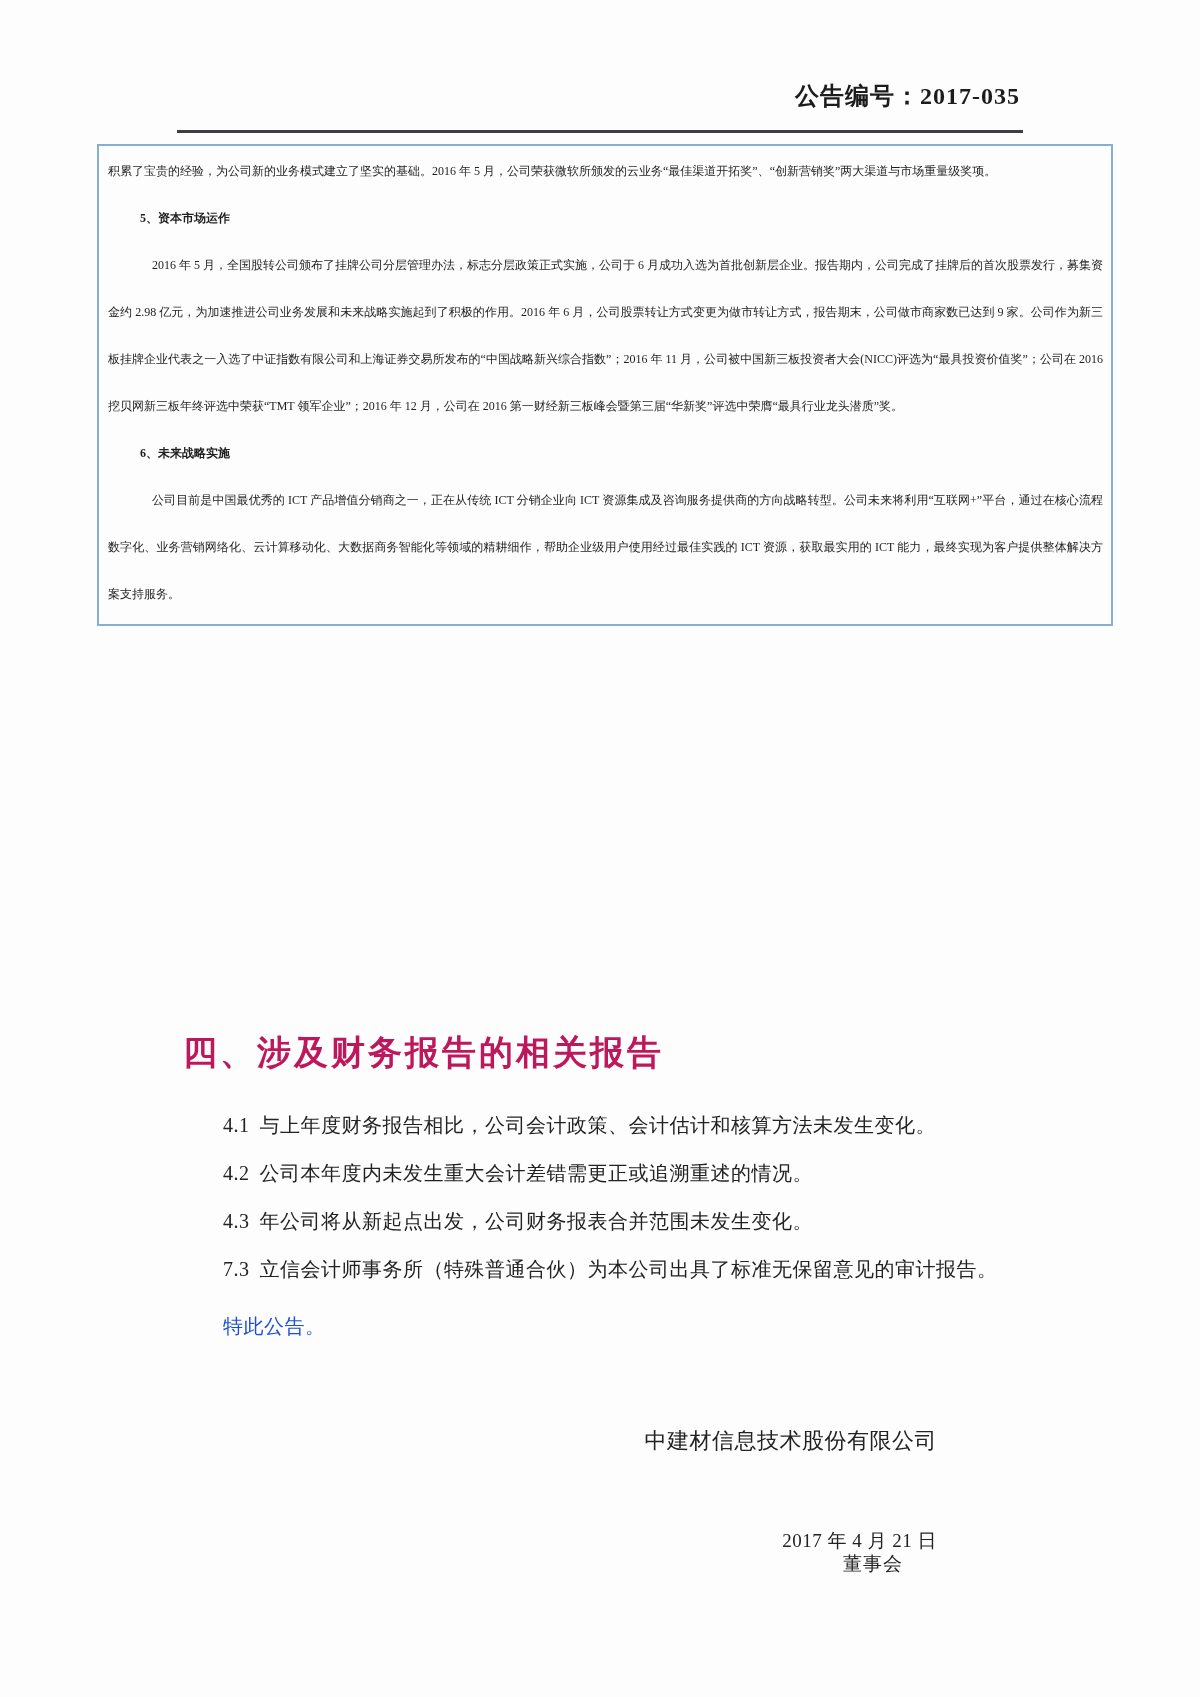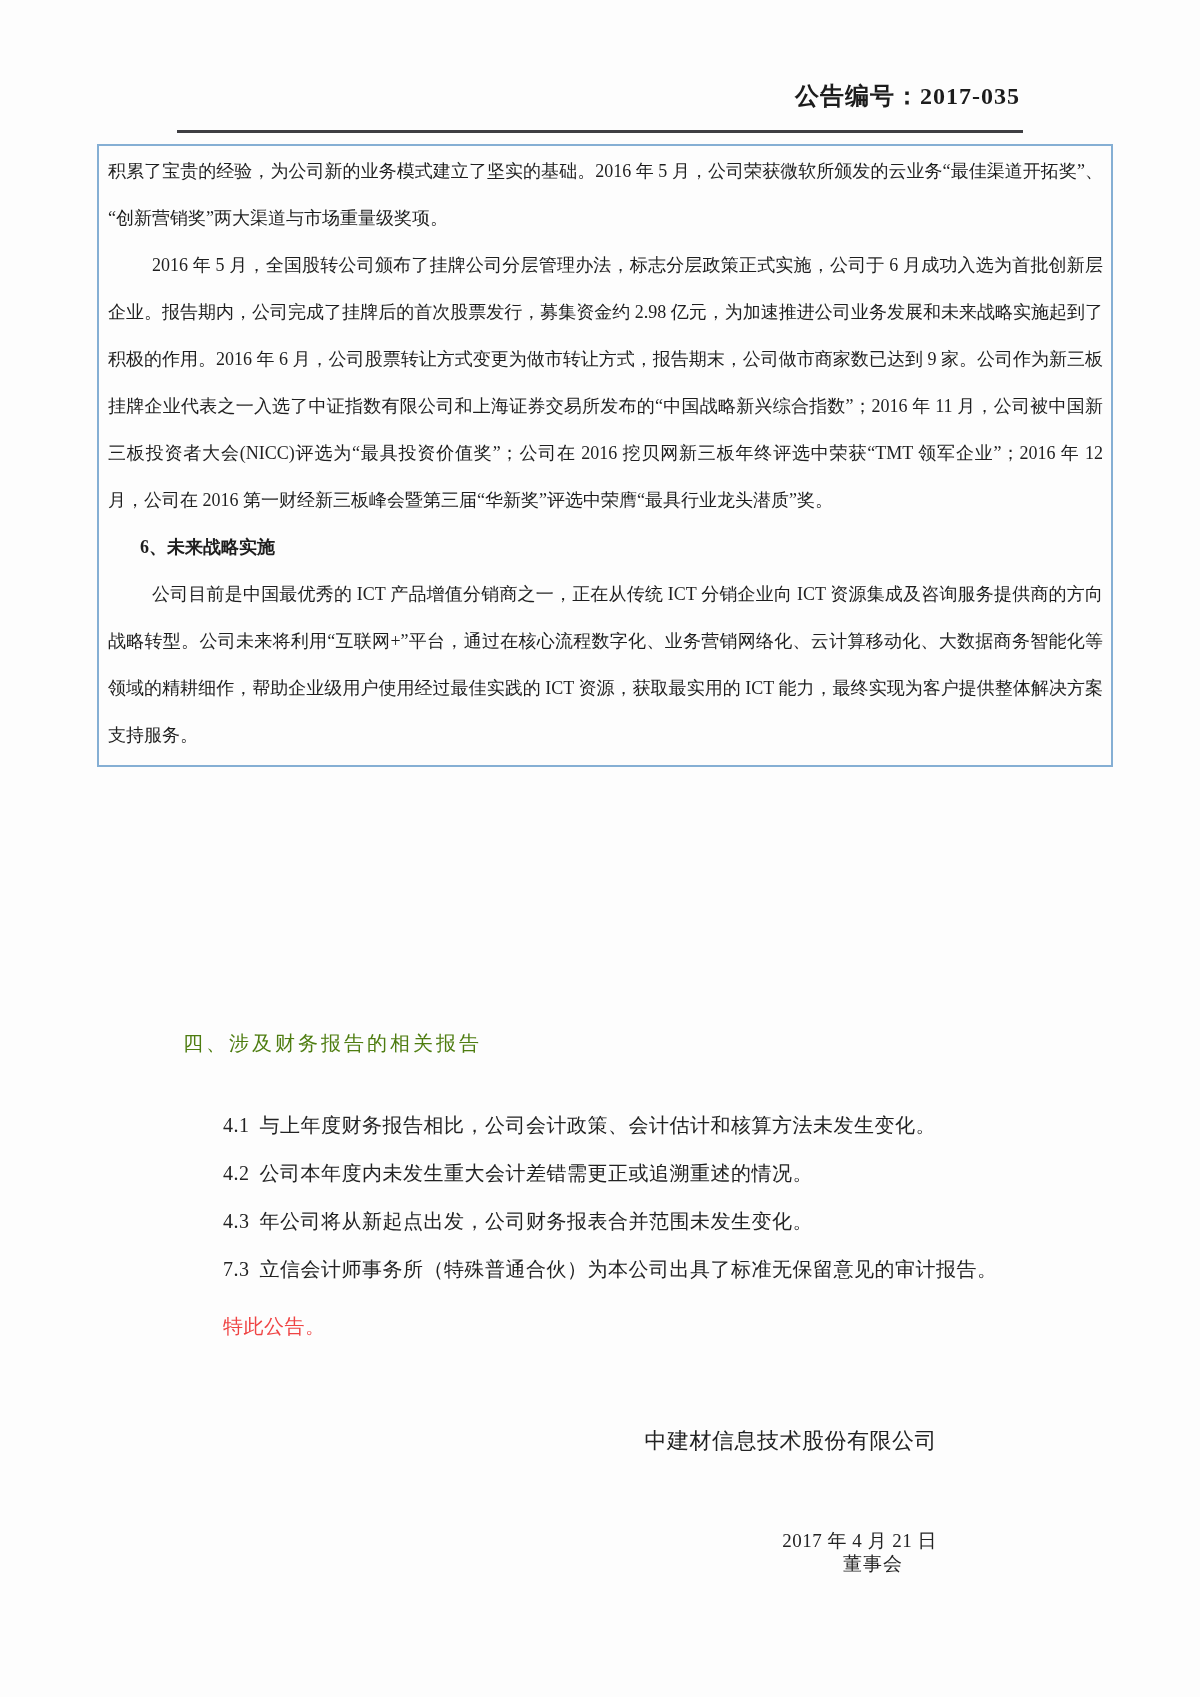--- a/index.html
+++ b/index.html
@@ -36,41 +36,41 @@
     background: #3e3e42;
   }
   .announce-box {
     position: absolute;
     top: 144px;
     left: 97px;
     width: 1016px;
     box-sizing: border-box;
     border: 2px solid #85afd4;
     padding: 2px 8px 6px 9px;
-    font-size: 18px;
+    font-size: 12px;
     line-height: 47px;
     text-align: justify;
     color: #1e1e1e;
   }
   .announce-box p {
     margin: 0;
     padding: 0;
   }
   .p-cont  { text-indent: 0; }
   .p-head  { text-indent: 32px; font-weight: bold; }
   .p-body  { text-indent: 44px; }
   .section-title {
     position: absolute;
     top: 1030px;
     left: 183px;
     margin: 0;
-    font-size: 20px;
-    font-weight: normal;
+    font-size: 34px;
+    font-weight: bold;
     letter-spacing: 3px;
-    color: #4d7c0f;
+    color: #be185d;
     white-space: nowrap;
   }
   .item {
     position: absolute;
     left: 223px;
     font-size: 20px;
     letter-spacing: 0.5px;
     color: #222;
     white-space: nowrap;
   }
@@ -78,21 +78,21 @@
   .item-0 { top: 1112px; }
   .item-1 { top: 1160px; }
   .item-2 { top: 1208px; }
   .item-3 { top: 1256px; }
   .closing {
     position: absolute;
     left: 223px;
     top: 1313px;
     font-size: 20px;
     letter-spacing: 0.5px;
-    color: #ef4444;
+    color: #1d4ed8;
   }
   .sig {
     position: absolute;
     font-size: 19px;
     color: #222;
     white-space: nowrap;
     letter-spacing: 0.5px;
   }
   .sig-company { top: 1426px; right: 263px; font-size: 22px; }
   .sig-board   { top: 1551px; right: 297px; letter-spacing: 1px; }
@@ -102,20 +102,21 @@
 <body>
 
 <div class="page">
 
   <div class="doc-number">公告编号：2017-035</div>
 
   <div class="divider"></div>
 
   <div class="announce-box">
     <p class="p-cont">积累了宝贵的经验，为公司新的业务模式建立了坚实的基础。2016 年 5 月，公司荣获微软所颁发的云业务“最佳渠道开拓奖”、“创新营销奖”两大渠道与市场重量级奖项。</p>
+    <p class="p-head">5、资本市场运作</p>
     <p class="p-body">2016 年 5 月，全国股转公司颁布了挂牌公司分层管理办法，标志分层政策正式实施，公司于 6 月成功入选为首批创新层企业。报告期内，公司完成了挂牌后的首次股票发行，募集资金约 2.98 亿元，为加速推进公司业务发展和未来战略实施起到了积极的作用。2016 年 6 月，公司股票转让方式变更为做市转让方式，报告期末，公司做市商家数已达到 9 家。公司作为新三板挂牌企业代表之一入选了中证指数有限公司和上海证券交易所发布的“中国战略新兴综合指数”；2016 年 11 月，公司被中国新三板投资者大会(NICC)评选为“最具投资价值奖”；公司在 2016 挖贝网新三板年终评选中荣获“TMT 领军企业”；2016 年 12 月，公司在 2016 第一财经新三板峰会暨第三届“华新奖”评选中荣膺“最具行业龙头潜质”奖。</p>
     <p class="p-head">6、未来战略实施</p>
     <p class="p-body">公司目前是中国最优秀的 ICT 产品增值分销商之一，正在从传统 ICT 分销企业向 ICT 资源集成及咨询服务提供商的方向战略转型。公司未来将利用“互联网+”平台，通过在核心流程数字化、业务营销网络化、云计算移动化、大数据商务智能化等领域的精耕细作，帮助企业级用户使用经过最佳实践的 ICT 资源，获取最实用的 ICT 能力，最终实现为客户提供整体解决方案支持服务。</p>
   </div>
 
   <h2 class="section-title">四、涉及财务报告的相关报告</h2>
 
   <div class="item item-0">
     <span class="item-num">4.1</span><span class="item-text">与上年度财务报告相比，公司会计政策、会计估计和核算方法未发生变化。</span>
   </div>

